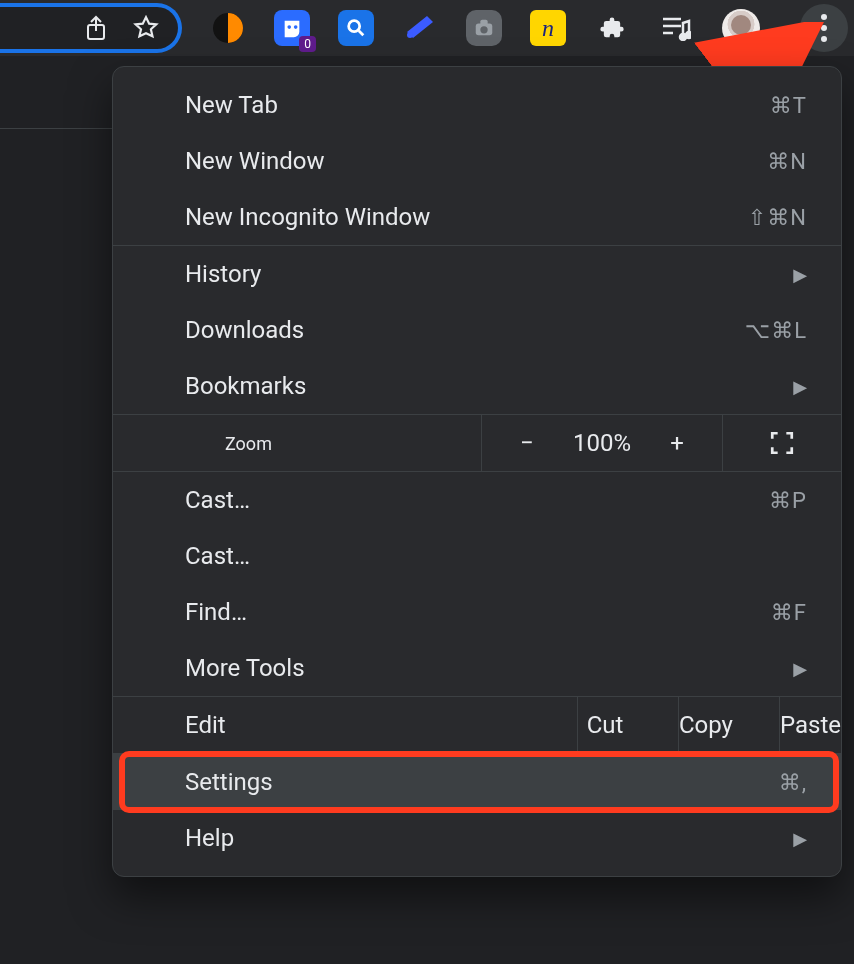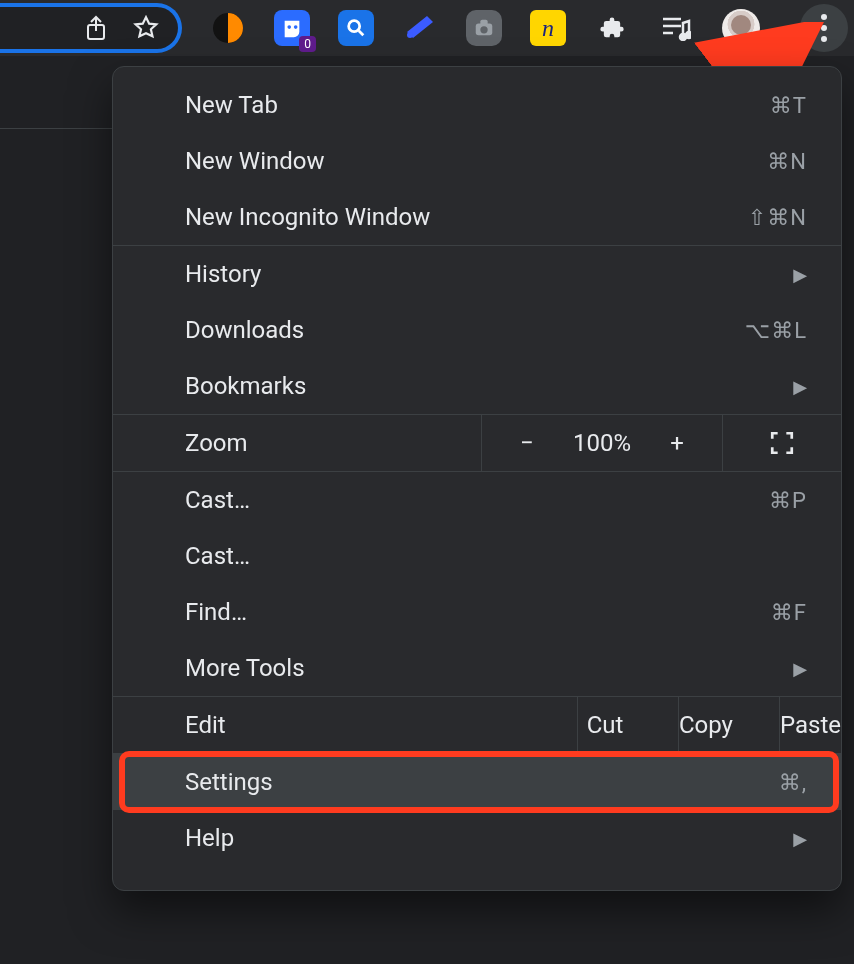--- a/index.html
+++ b/index.html
@@ -122,21 +122,21 @@
     background: #292a2d;
     border: 1px solid #3c4043;
     border-radius: 12px;
     box-shadow: 0 20px 40px rgba(0,0,0,0.5);
     overflow: hidden;
   }
   .menu-section {
     border-top: 1px solid #3c4043;
   }
   .menu-section:first-child { border-top: none; padding-top: 10px; }
-  .menu-section:last-child { padding-bottom: 24px; }
+  .menu-section:last-child { padding-bottom: 10px; }
 
   .menu-item {
     display: flex;
     align-items: center;
     height: 56px;
     padding: 0 34px 0 72px;
     font-size: 24px;
     color: #e8eaed;
     justify-content: space-between;
     position: relative;
@@ -156,22 +156,22 @@
   .zoom-row {
     display: flex;
     align-items: stretch;
     height: 56px;
     border-top: 1px solid #3c4043;
   }
   .zoom-label {
     flex: 1;
     display: flex;
     align-items: center;
-    padding-left: 72px;
-    font-size: 24px;
+    padding-left: 112px;
+    font-size: 18px;
     border-right: 1px solid #3c4043;
   }
   .zoom-ctrl {
     width: 240px;
     display: flex;
     align-items: center;
     justify-content: center;
     gap: 34px;
     font-size: 24px;
     border-right: 1px solid #3c4043;

